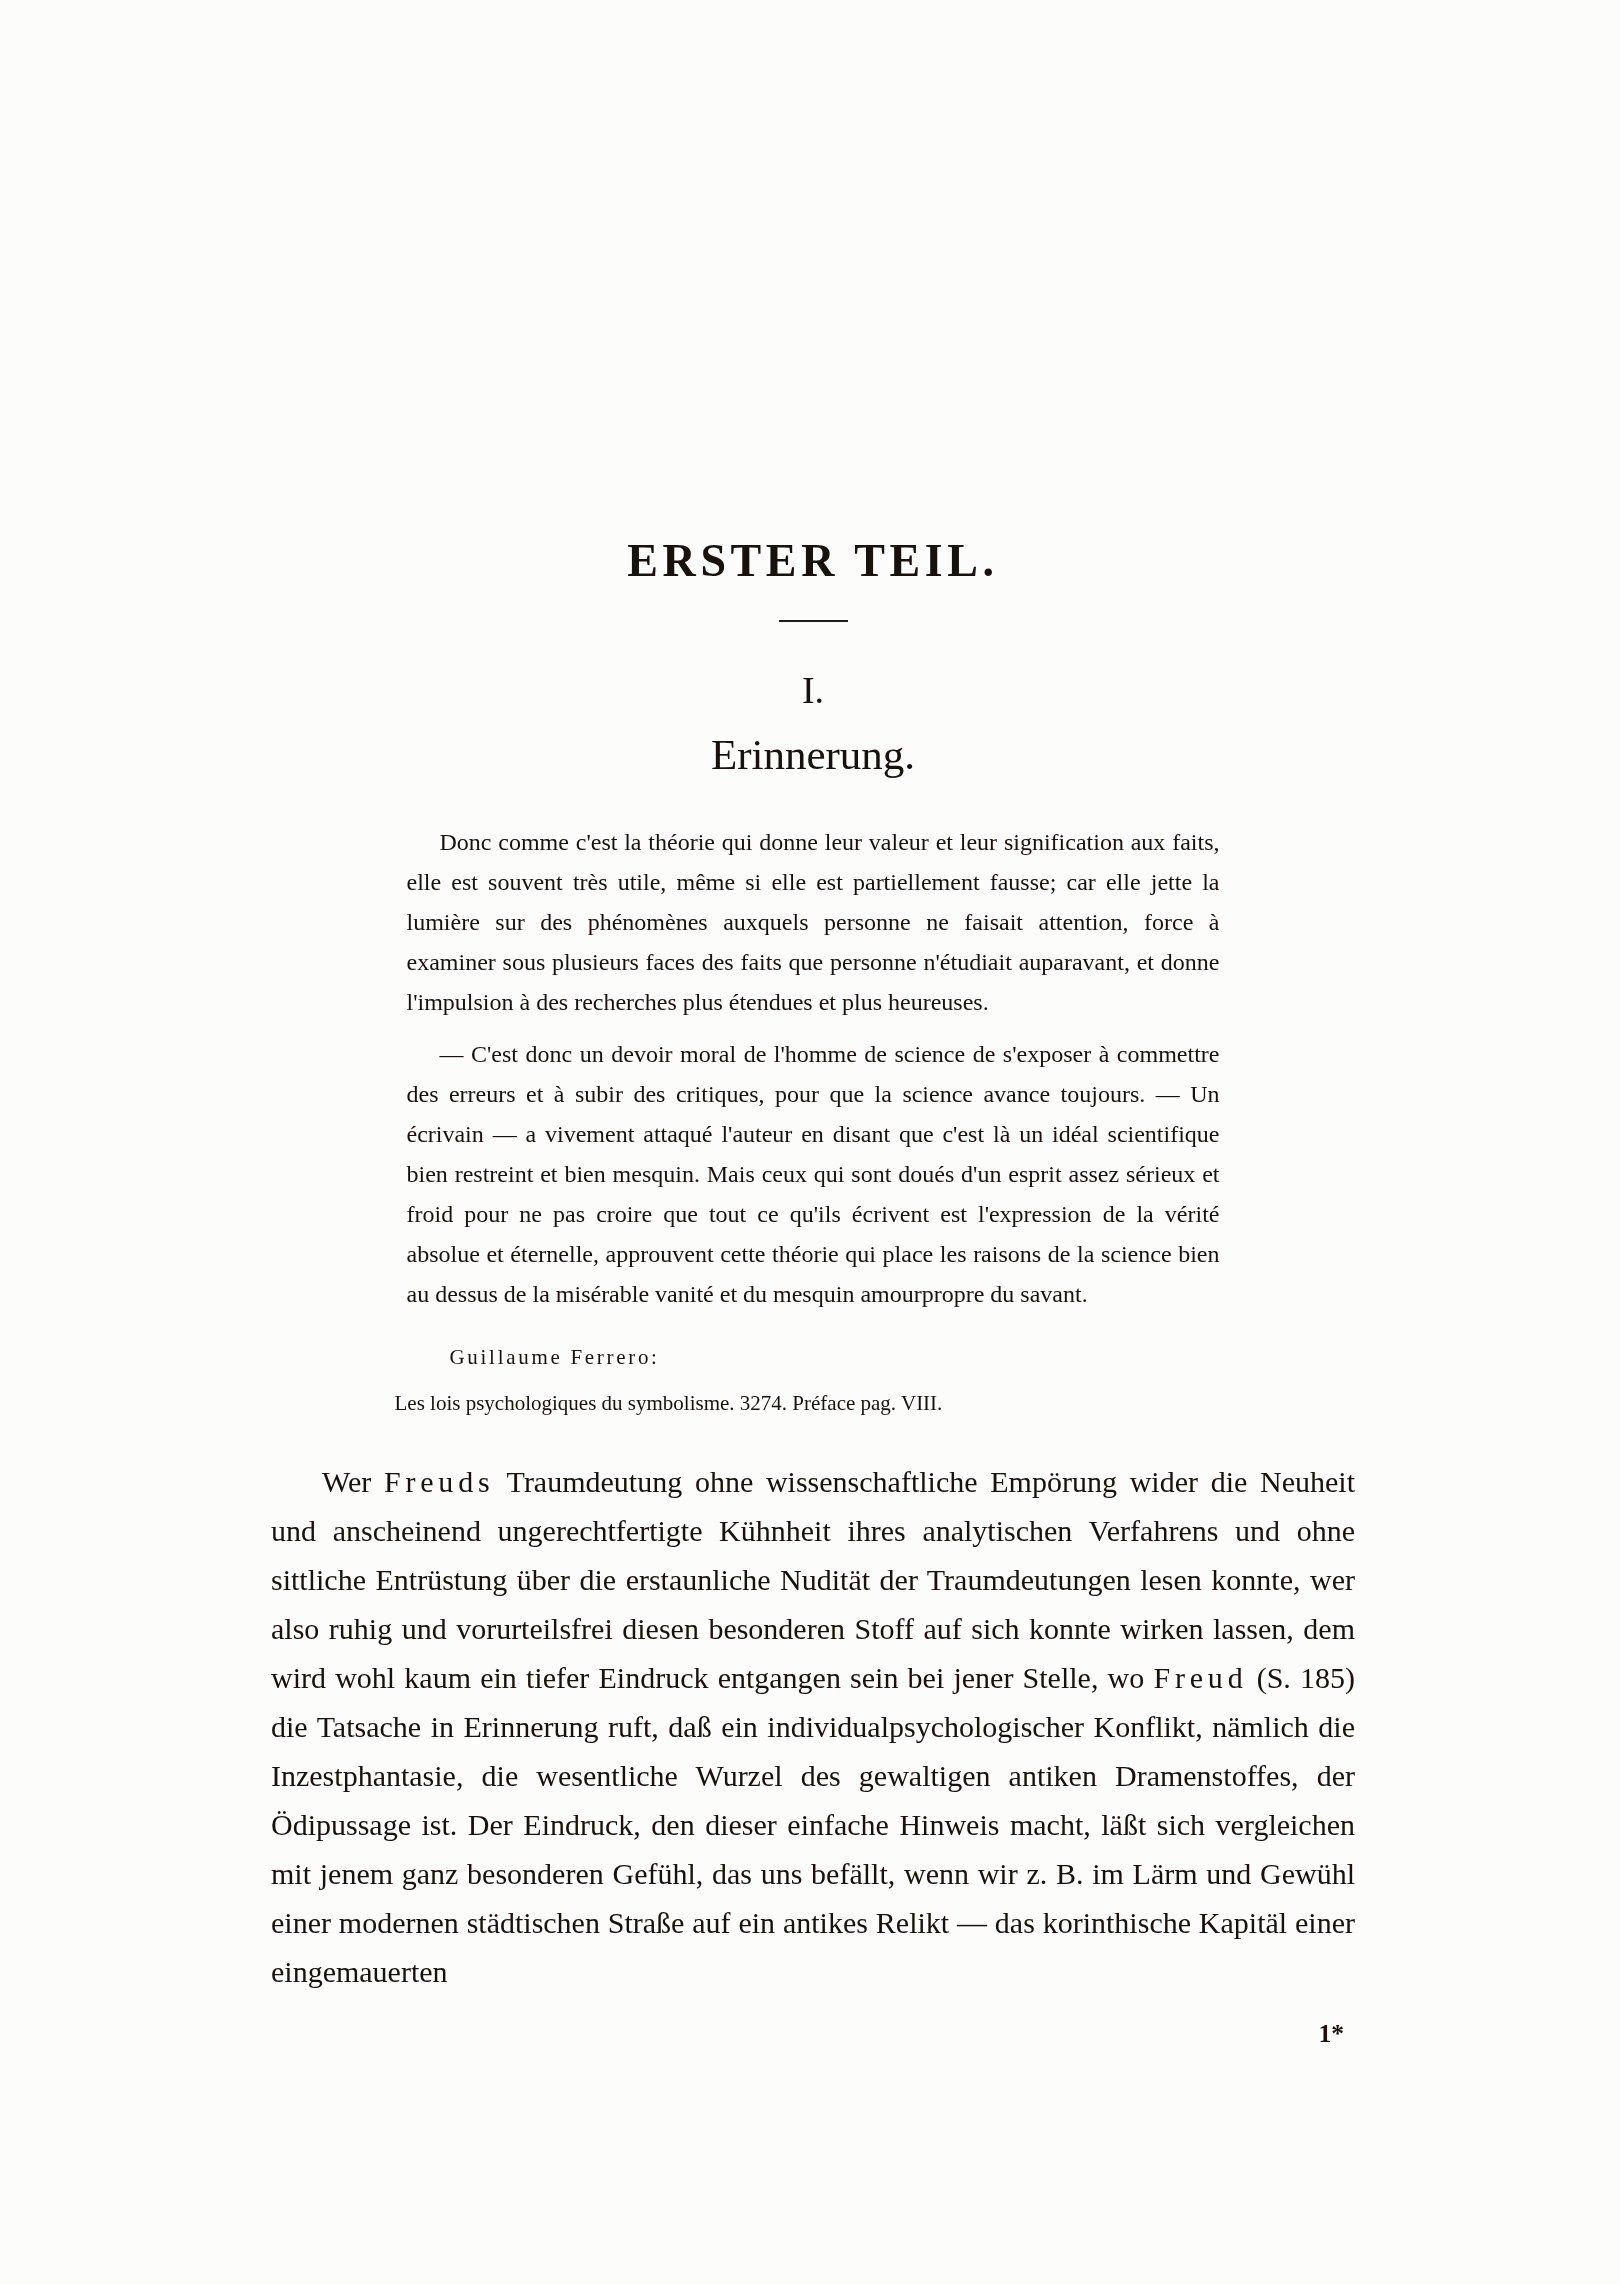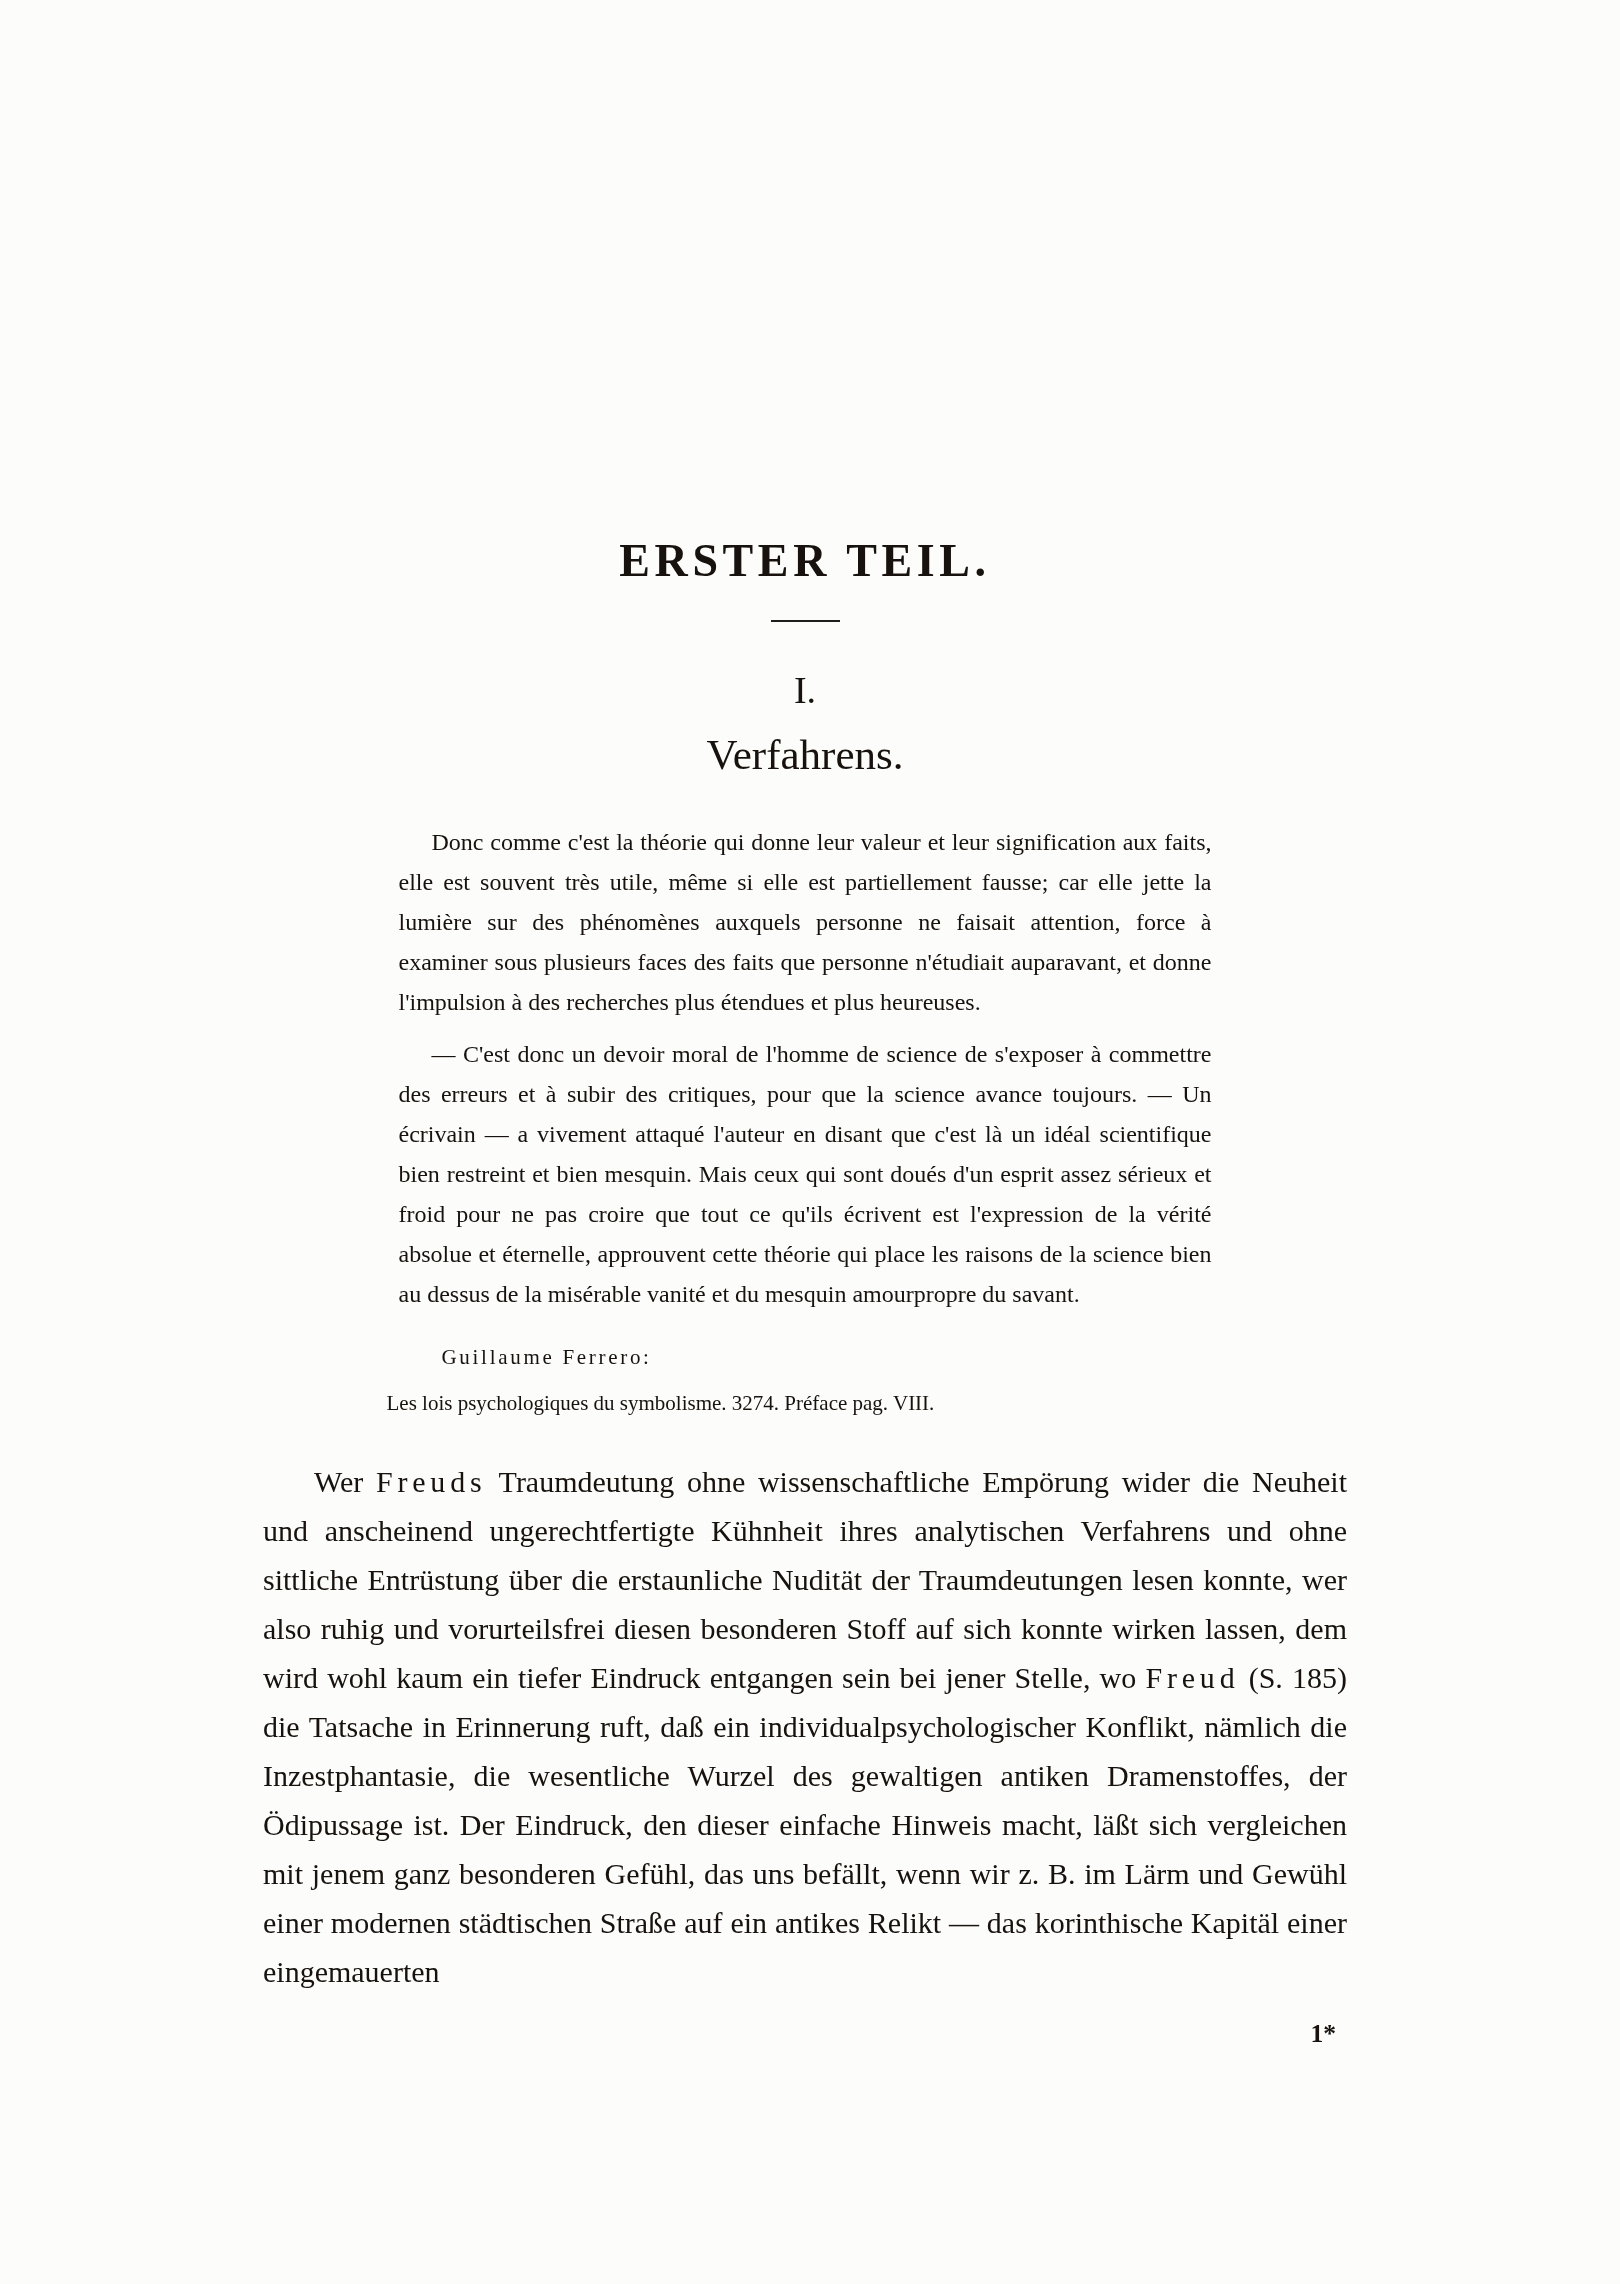--- a/index.html
+++ b/index.html
@@ -11,21 +11,21 @@
     height: 2510px;
     background: #fcfcfa;
     color: #17120e;
     font-family: "Liberation Serif", "DejaVu Serif", serif;
     overflow: hidden;
     margin: 0 auto;
   }
 
   .content {
     position: absolute;
-    left: 263px;
+    left: 271px;
     top: 0;
     width: 1084px;
   }
 
   .part-title {
     margin: 534px 0 0 0;
     text-align: center;
     font-size: 46px;
     font-weight: bold;
     letter-spacing: 4.6px;
@@ -107,21 +107,21 @@
 
 <div class="page">
   <div class="content">
 
     <h1 class="part-title">ERSTER TEIL.</h1>
 
     <div class="rule"></div>
 
     <div class="chapter-number">I.</div>
 
-    <h2 class="chapter-title">Verfahrens.</h2>
+    <h2 class="chapter-title">Erinnerung.</h2>
 
     <div class="epigraph">
       <p>Donc comme c'est la théorie qui donne leur valeur et leur signification aux faits, elle est souvent très utile, même si elle est partiellement fausse; car elle jette la lumière sur des phénomènes auxquels personne ne faisait attention, force à examiner sous plusieurs faces des faits que personne n'étudiait auparavant, et donne l'impulsion à des recherches plus étendues et plus heureuses.</p>
       <p>— C'est donc un devoir moral de l'homme de science de s'exposer à commettre des erreurs et à subir des critiques, pour que la science avance toujours. — Un écrivain — a vivement attaqué l'auteur en disant que c'est là un idéal scientifique bien restreint et bien mesquin. Mais ceux qui sont doués d'un esprit assez sérieux et froid pour ne pas croire que tout ce qu'ils écrivent est l'expression de la vérité absolue et éternelle, approuvent cette théorie qui place les raisons de la science bien au dessus de la misérable vanité et du mesquin amourpropre du savant.</p>
 
       <div class="attribution">
         <div class="author">Guillaume Ferrero:</div>
         <div class="source">Les lois psychologiques du symbolisme. 3274. Préface pag. VIII.</div>
       </div>
     </div>

